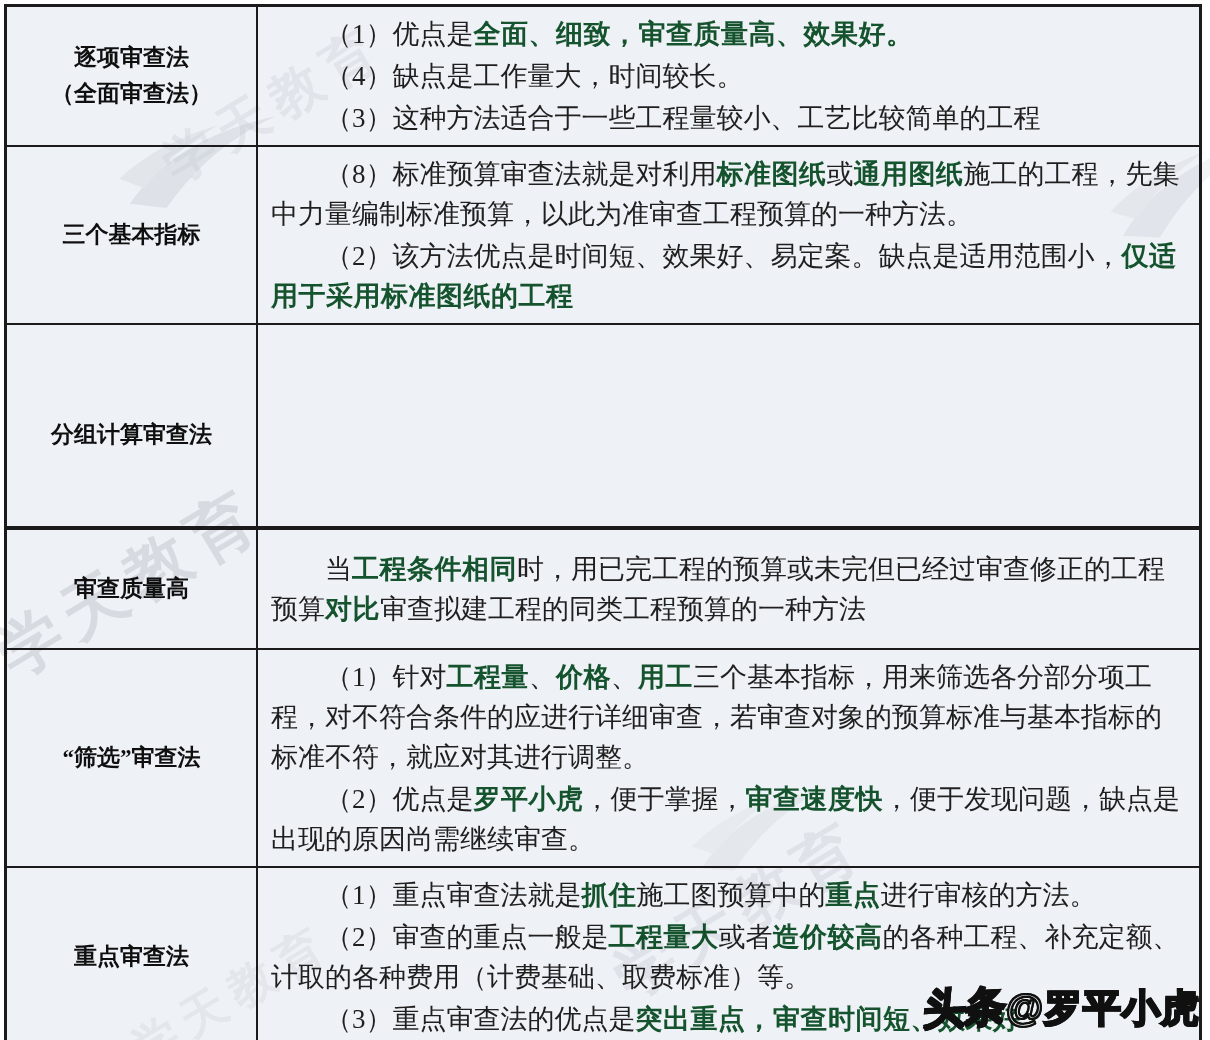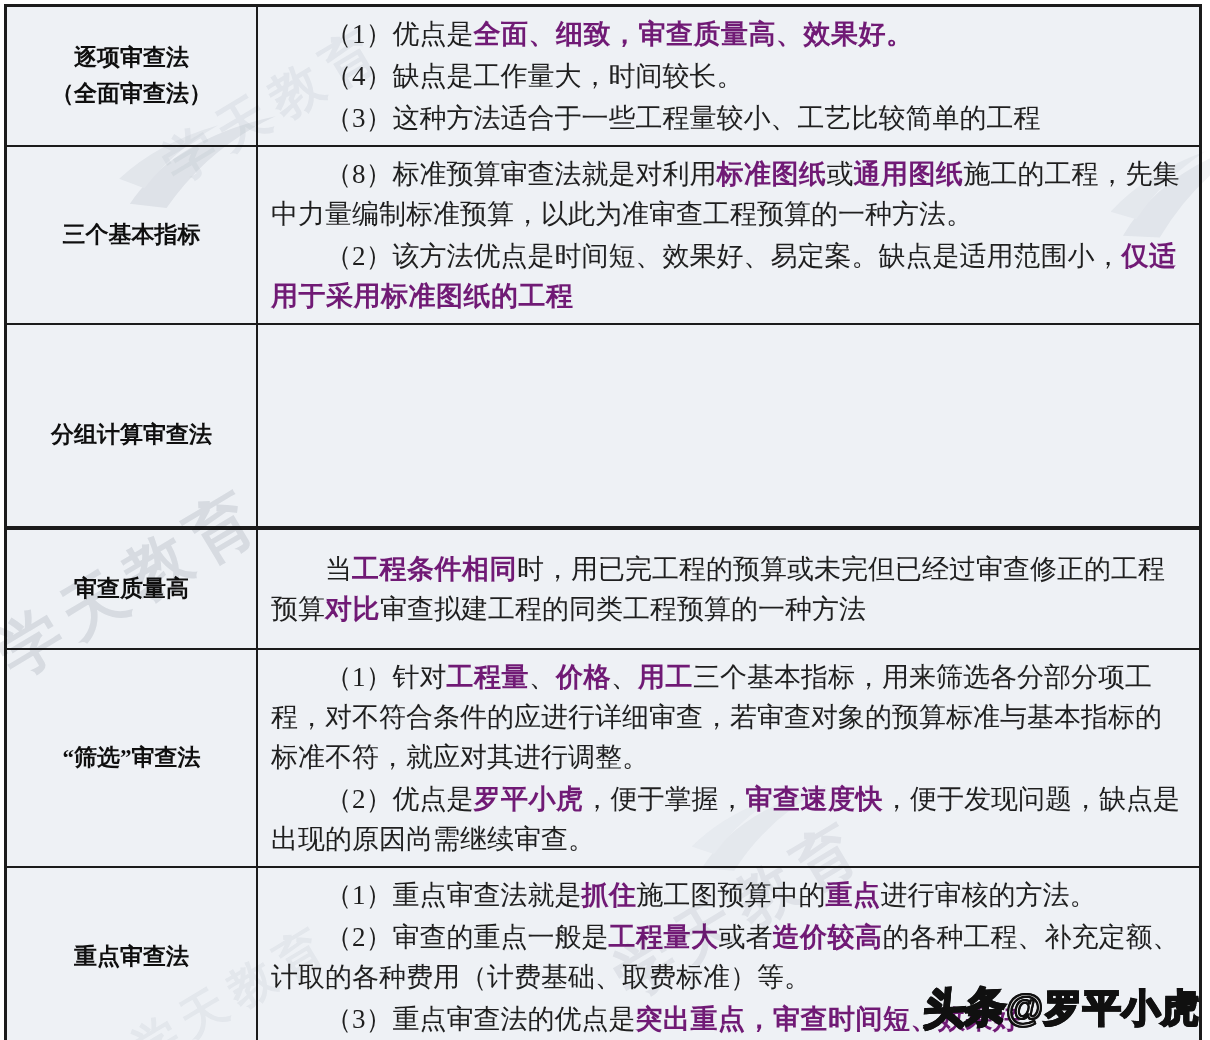--- a/index.html
+++ b/index.html
@@ -21,21 +21,21 @@
     flex:0 0 251px; width:251px; border-right:2px solid #1b1b1b;
     display:flex; flex-direction:column; justify-content:center; align-items:center;
     text-align:center; font-weight:bold; font-size:23px; line-height:1.55; color:#0f0f0f;
     padding:4px 6px;
   }
   .dcell {
     flex:1 1 auto; display:flex; flex-direction:column; justify-content:center;
     padding:6px 16px 6px 13px; font-size:27px; color:#1f1f1f;
   }
   .para { text-indent:2em; line-height:40px; margin:1px 0; }
-  .para b { color:#701a75; letter-spacing:0.5px; }
+  .para b { color:#14532d; letter-spacing:0.5px; }
   
   .wm-layer { position:absolute; inset:0; z-index:5; pointer-events:none; mix-blend-mode:multiply; }
   .wm-text {
     position:absolute; font-family:"Liberation Sans","DejaVu Sans",sans-serif;
     font-weight:bold; color:#aeb4bd; transform:rotate(-31deg); letter-spacing:10px;
     white-space:nowrap;
   }
   .wm1 { left:150px; top:70px;  font-size:52px; opacity:.16; }
   .wm2 { left:-18px; top:540px; font-size:64px; opacity:.30; }
   .wm3 { left:600px; top:870px; font-size:60px; opacity:.20; }

